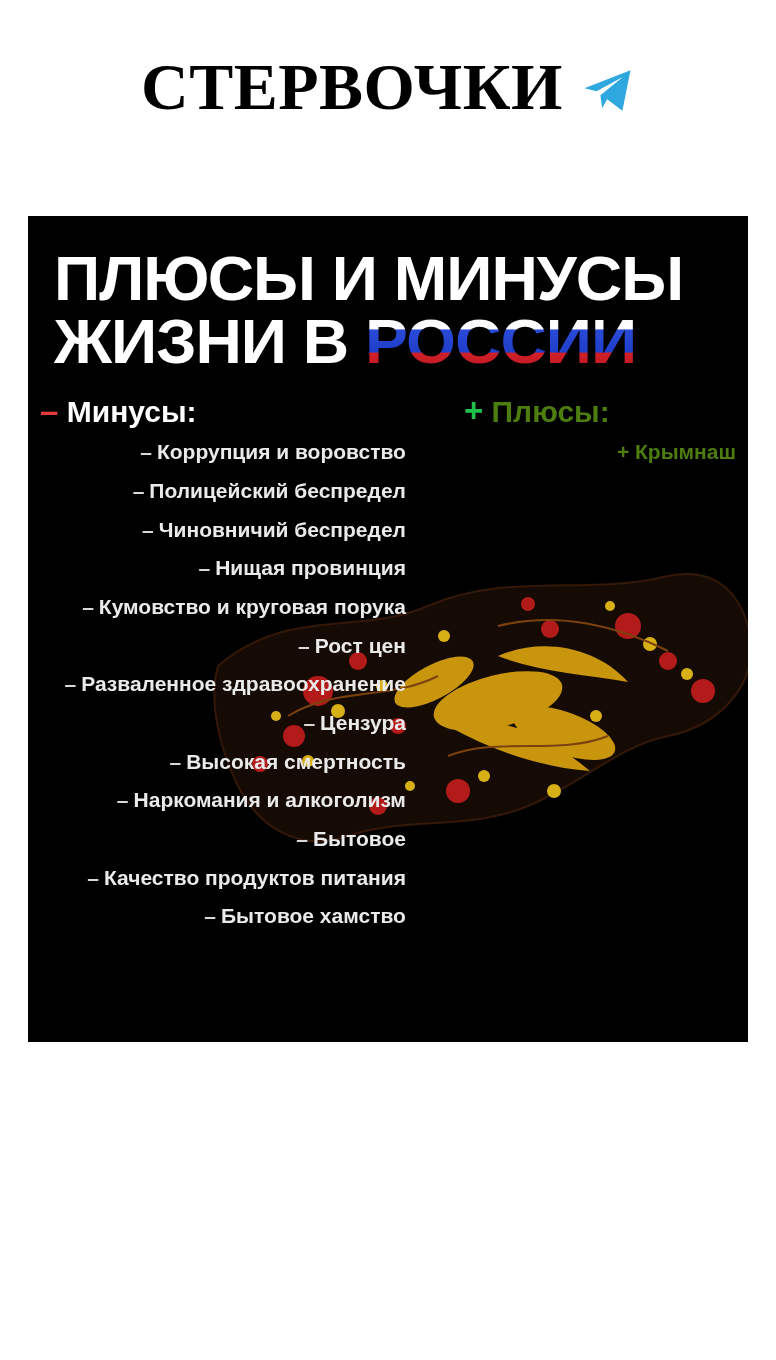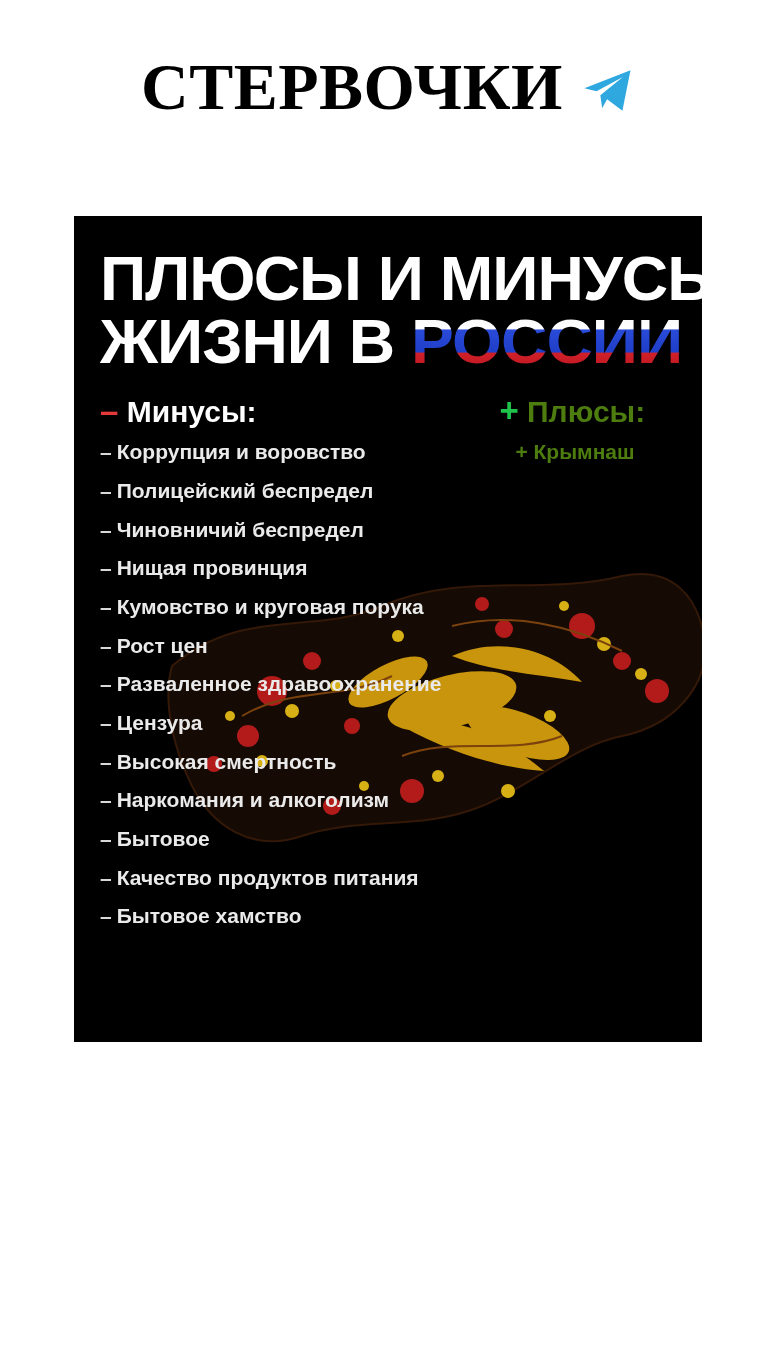--- a/index.html
+++ b/index.html
@@ -52,21 +52,21 @@
 
   
   .poster-wrap {
     margin-top: 86px;
     width: 720px;
     display: flex;
     justify-content: center;
   }
   .poster {
     position: relative;
-    width: 628px;
+    width: 720px;
     height: 826px;
     background: #000;
     overflow: hidden;
     font-family: "Liberation Sans", sans-serif;
   }
 
   
   .map-art {
     position: absolute;
     right: -10px;
@@ -101,21 +101,21 @@
     background-clip: text;
     color: transparent;
     -webkit-text-fill-color: transparent;
   }
 
   .cols {
     position: relative;
     z-index: 3;
     display: flex;
     margin-top: 22px;
-    padding: 0 26px;
+    padding: 0 12px;
     gap: 36px;
   }
   .col-minus { width: 390px; }
   .col-plus  { width: 290px; padding-left: 22px; }
 
   .col-title {
     font-family: "Liberation Sans", sans-serif;
     font-weight: bold;
     font-size: 30px;
     line-height: 1;
@@ -127,22 +127,23 @@
   .minus-title .name { color: #ffffff; }
   .plus-title  { color: #1fc24a; }
   .plus-title .name { color: #4d7c0f; }
 
   .item {
     font-family: "Liberation Sans", sans-serif;
     font-weight: bold;
     font-size: 21px;
     line-height: 1.08;
     color: #eaeaea;
-    margin: 0 0 16px 0;
-    white-space: nowrap;
+    margin: 0 0 16px 16px;
+    white-space: nowrap;
+    text-align: right;
   }
   .item .dash { color: #d8d8d8; margin-right: 5px; }
   .plus-item {
     font-size: 21px;
     color: #4d7c0f;
     padding-left: 16px;
   }
 
   
   .footer {

